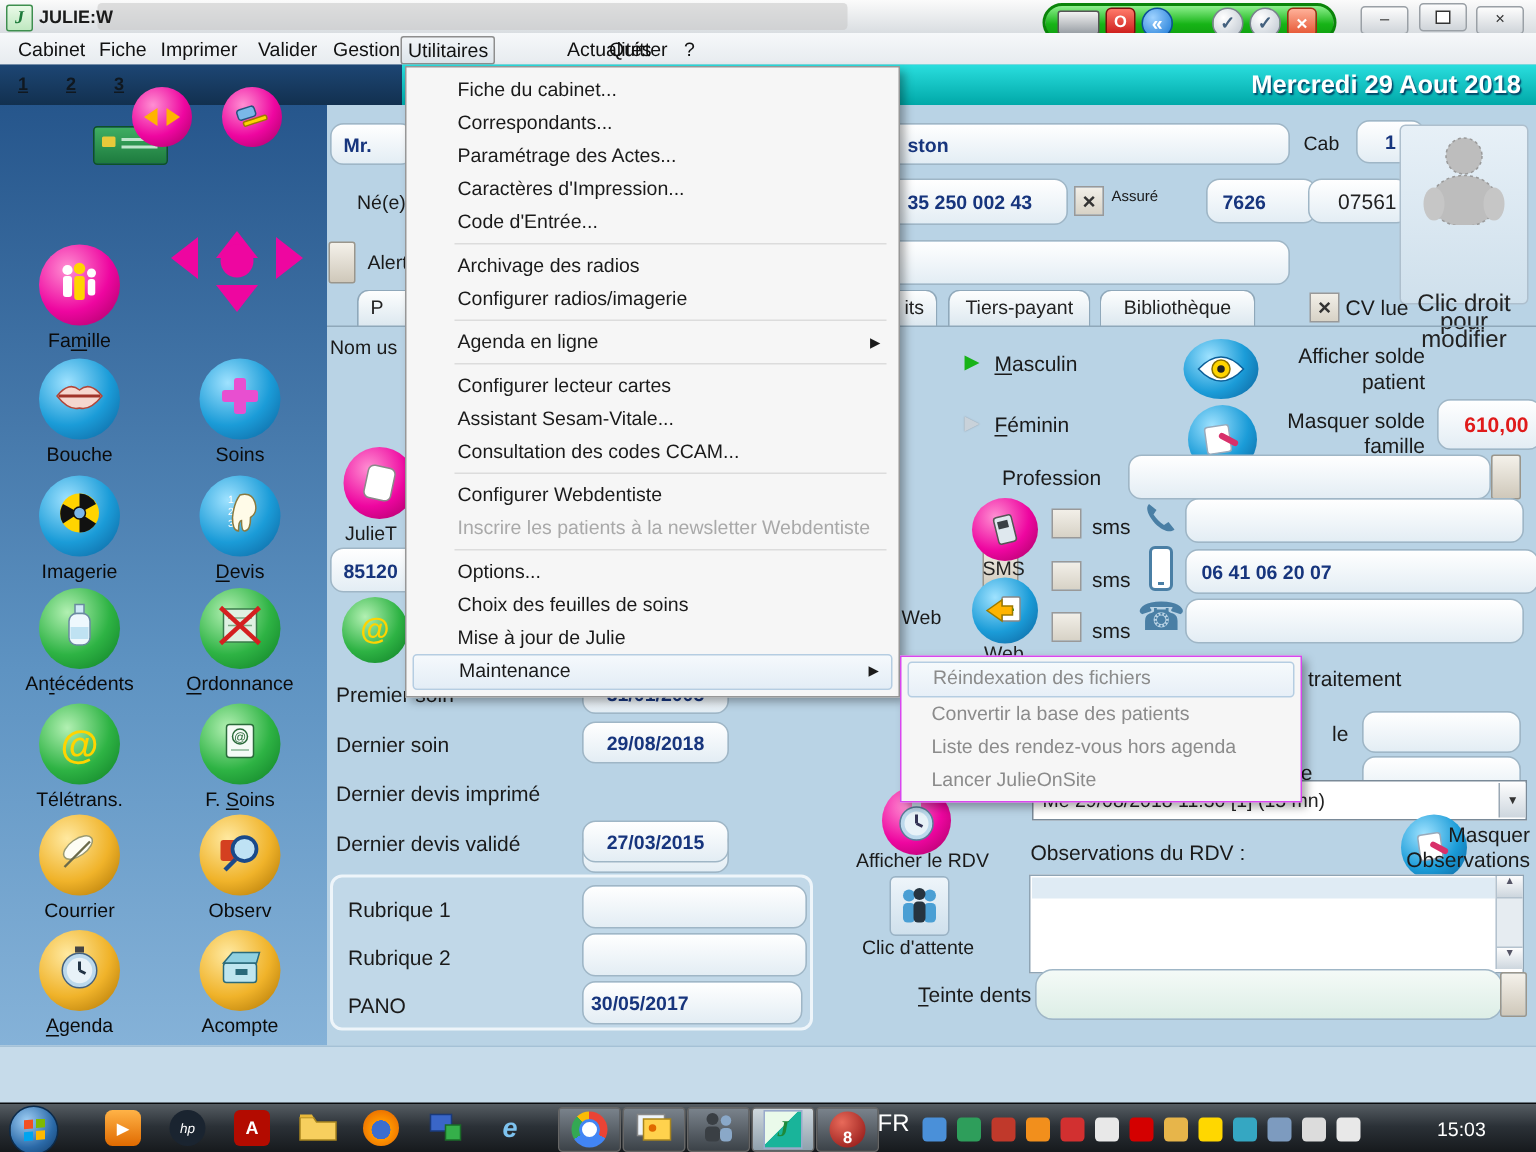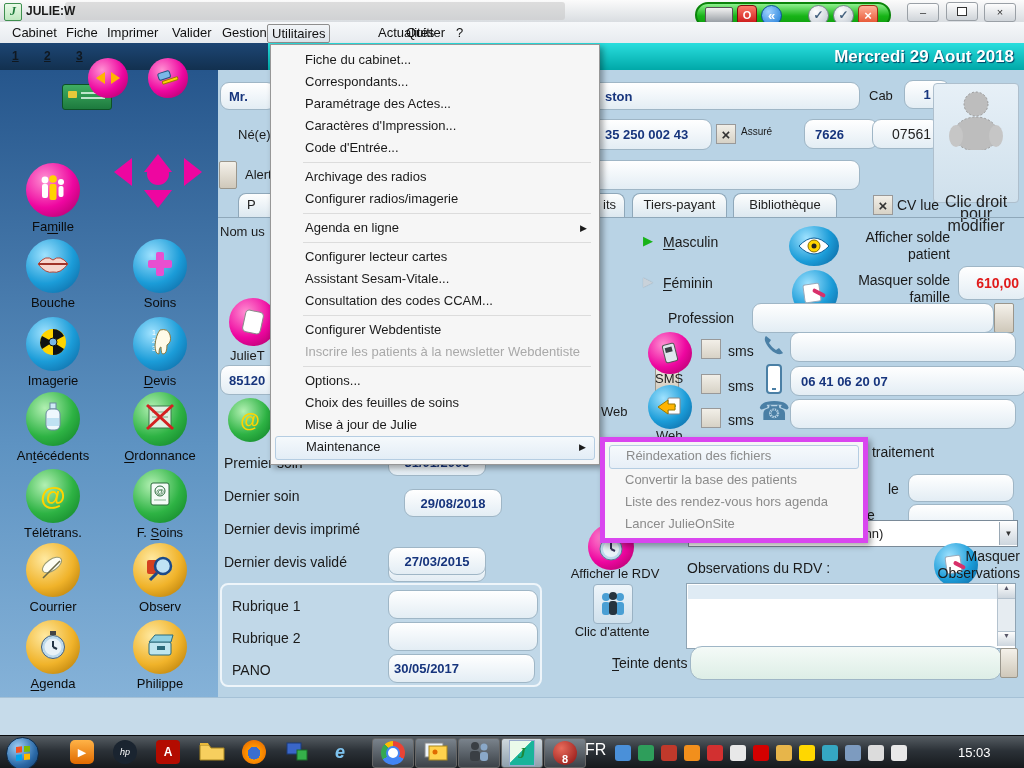--- a/index.html
+++ b/index.html
@@ -38,21 +38,21 @@
   .sb-label{position:absolute;font-size:13px;color:#0b0b0b;text-align:center;white-space:nowrap;transform:translateX(-50%);}
   .tri{width:0;height:0;position:absolute;}
   
   #umenu{position:absolute;left:270px;top:44px;width:330px;background:#f6f6f6;border:1px solid #979797;
     box-shadow:3px 3px 6px rgba(0,0,0,.35);padding:4px 2px;box-sizing:border-box;z-index:50;}
   .mi{height:22px;line-height:22px;font-size:13px;color:#1a1a1a;padding-left:30px;position:relative;margin:0 2px;}
   .mi.dis{color:#a9a9a9;}
   .mi.hl{border:1px solid #b5cde2;border-radius:3px;background:linear-gradient(#f5f9fc,#e3edf6);line-height:20px;}
   .mi .arr{position:absolute;right:8px;top:0;font-size:9px;}
   .msep{height:1px;background:#dcdcdc;margin:3px 6px 3px 30px;}
-  #smenu{position:absolute;left:600px;top:437px;width:268px;background:#f6f6f6;border:5px solid #d946ef;
+  #smenu{position:absolute;left:600px;top:437px;width:268px;background:#f6f6f6;border:1px solid #d946ef;
     box-shadow:3px 3px 6px rgba(0,0,0,.35);padding:3px 2px;box-sizing:border-box;z-index:55;}
   .smi{height:22px;line-height:22px;font-size:13px;color:#8b8b8b;padding-left:16px;margin:0 2px;}
   .smi.hl{border:1px solid #b5cde2;border-radius:3px;background:linear-gradient(#f6fafc,#e7eff7);line-height:20px;}
   
   .tab{position:absolute;top:193px;height:25px;background:linear-gradient(#fdfefe,#dbe7ef);
     border:1px solid #8fa8ba;border-bottom:none;border-radius:8px 8px 0 0;font-size:13px;color:#222;
     display:flex;align-items:flex-start;justify-content:center;padding-top:3px;box-sizing:border-box;}
   
   .ico-circle{position:absolute;border-radius:50%;display:flex;align-items:center;justify-content:center;}
   .pinkball{background:radial-gradient(circle at 35% 30%,#ff8fd2,#ee06a0 55%,#a2005f);}
@@ -244,21 +244,21 @@
             </svg></span>
         </div>
         <div class="sb-label" style="left: 53px; top: 606px;"><u>A</u>genda</div>
         <div class="sb-circle yellowball" style="left: 133px; top: 550px; width: 54px; height: 54px;">
           <span><svg width="30" height="26" viewBox="0 0 30 26">
               <rect x="4" y="10" width="22" height="13" rx="2" fill="#bfe6ef" stroke="#2a6a7a"></rect>
               <path d="M4 10 L10 3 L28 3 L26 10 Z" fill="#8fd0e0" stroke="#2a6a7a"></path>
               <rect x="12" y="14" width="8" height="4" fill="#2a6a7a"></rect>
             </svg></span>
         </div>
-        <div class="sb-label" style="left: 160px; top: 606px;">Philippe</div>
+        <div class="sb-label" style="left: 160px; top: 606px;">Acompte</div>
       </div>
   </div>
 
   <div class="fld" style="left:220px;top:82px;width:46px;height:26px;padding-left:8px;">
       <span>Mr.</span>
     </div>
   <div class="fld" style="left:270px;top:82px;width:588px;height:26px;">
       <span style="margin-left:334px;">ston</span>
     </div>
   <div class="lbl" style="left:869px;top:88px;">Cab</div>
@@ -396,21 +396,21 @@
     </div>
   <div class="abs" style="left:758px;top:396px;font-size:26px;color:#4a7fa5;">☎</div>
   <div class="fld" style="left:790px;top:399px;width:224px;height:28px;">
       <span></span>
     </div>
 
   <div id="dates">
       <div class="lbl" style="left: 224px; top: 455px; font-size: 14px;">Premier soin</div>
       <div class="fld" style="left: 388px; top: 448px; width: 96px; height: 26px; justify-content: center;">31/01/2005</div>
       <div class="lbl" style="left: 224px; top: 488px; font-size: 14px;">Dernier soin</div>
-      <div class="fld" style="left: 404px; top: 481px; width: 96px; height: 26px; justify-content: center; margin-top: 8px;">29/08/2018</div>
+      <div class="fld" style="left: 388px; top: 481px; width: 96px; height: 26px; justify-content: center;">29/08/2018</div>
       <div class="lbl" style="left: 224px; top: 521px; font-size: 14px;">Dernier devis imprimé</div>
       <div class="fld" style="left: 388px; top: 514px; width: 96px; height: 26px; justify-content: center; margin-top: 40px;">20/12/2017</div>
       <div class="lbl" style="left: 224px; top: 554px; font-size: 14px;">Dernier devis validé</div>
       <div class="fld" style="left: 388px; top: 547px; width: 96px; height: 26px; justify-content: center;">27/03/2015</div>
     </div>
   <div class="abs" style="left:220px;top:583px;width:318px;height:100px;border:2px solid #eef5fa;border-radius:8px;background:rgba(255,255,255,.12);"></div>
   <div id="rubriques">
       <div class="lbl" style="left: 232px; top: 598px; font-size: 14px;">Rubrique 1</div>
       <div class="fld" style="left: 388px; top: 590px; width: 140px; height: 27px; padding-left: 8px;"></div>
       <div class="lbl" style="left: 232px; top: 630px; font-size: 14px;">Rubrique 2</div>

